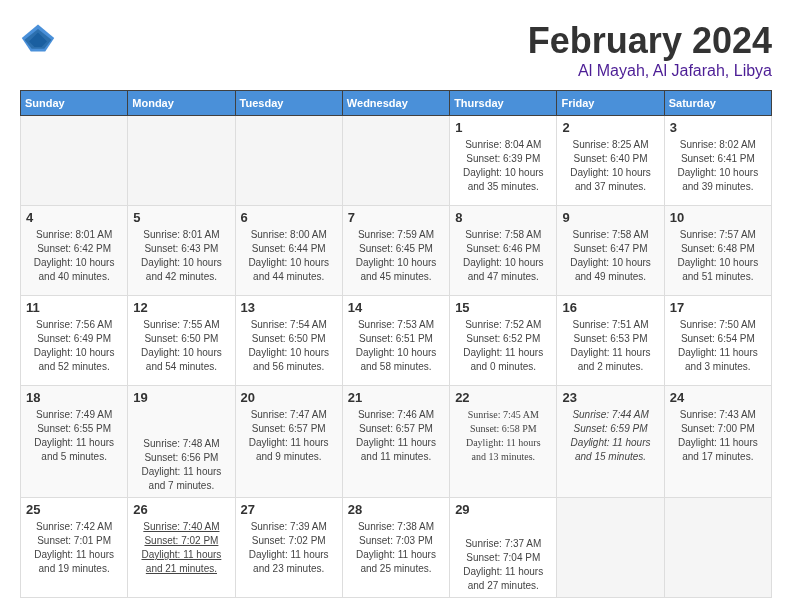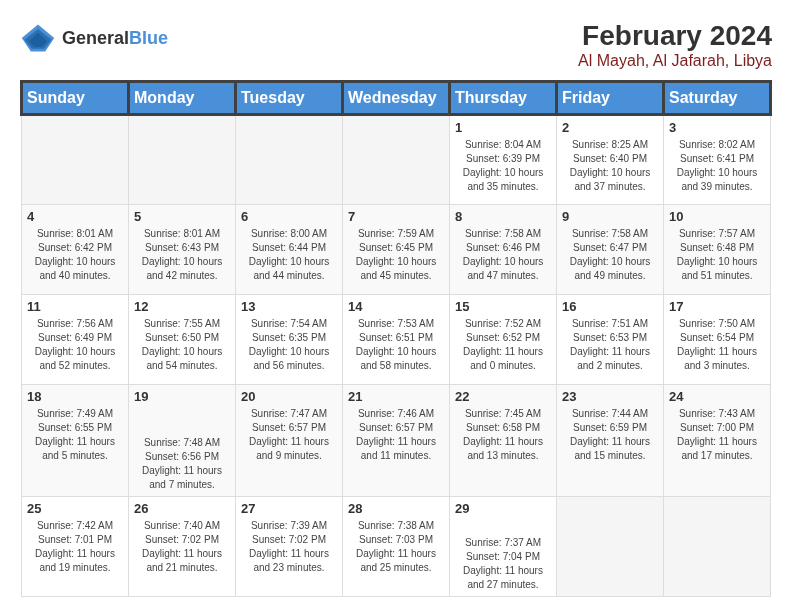--- a/index.html
+++ b/index.html
@@ -32,40 +32,40 @@
       color: #4a90d9;
     }
     .logo-icon {
       width: 36px;
       height: 36px;
     }
     .title-section {
       text-align: right;
     }
     .main-title {
-      font-size: 28px;
+      font-size: 36px;
       font-weight: bold;
       color: #333;
     }
     .subtitle {
       font-size: 16px;
-      color: #7f1d1d;
+      color: #4c1d95;
     }
     .calendar {
       width: 100%;
       border-collapse: collapse;
       font-size: 11px;
     }
     .calendar thead th {
       background-color: #4a90d9;
       color: #fff;
       padding: 6px 4px;
       text-align: left;
-      font-size: 16px;
-      border: 3px solid #404040;
+      font-size: 11px;
+      border: 1px solid #404040;
     }
     .calendar tbody td {
       border: 1px solid #ddd;
       vertical-align: top;
       padding: 4px 5px;
       width: calc(100% / 7);
       height: 90px;
       background: #fff;
     }
     .calendar tbody tr:nth-child(even) td {
@@ -90,23 +90,20 @@
 </head>
 <body>
 
 <div class="header">
   <div class="logo">
     <svg class="logo-icon" viewBox="0 0 40 40" xmlns="http://www.w3.org/2000/svg">
       <polygon points="20,5 38,20 28,35 12,35 2,20" fill="#4a90d9"></polygon>
       <polygon points="20,10 35,22 27,32 13,32 5,22" fill="#2c6fad"></polygon>
       <polygon points="20,14 30,24 24,30 16,30 10,24" fill="#1a5fa0"></polygon>
     </svg>
-    <div>
-      <span class="logo-text-general">General</span><span class="logo-text-blue">Blue</span>
-    </div>
   </div>
   <div class="title-section">
     <div class="main-title">February 2024</div>
     <div class="subtitle">Al Mayah, Al Jafarah, Libya</div>
   </div>
 </div>
 
 <table class="calendar">
   <thead>
     <tr id="header-row">
@@ -209,21 +206,21 @@
         <td>
           <div class="day-number">12</div>
           <div class="day-info" style="white-space: pre-line;">Sunrise: 7:55 AM
 Sunset: 6:50 PM
 Daylight: 10 hours
 and 54 minutes.</div>
         </td>
         <td>
           <div class="day-number">13</div>
           <div class="day-info" style="white-space: pre-line;">Sunrise: 7:54 AM
-Sunset: 6:35 PM
+Sunset: 6:50 PM
 Daylight: 10 hours
 and 56 minutes.</div>
         </td>
         <td>
           <div class="day-number">14</div>
           <div class="day-info" style="white-space: pre-line;">Sunrise: 7:53 AM
 Sunset: 6:51 PM
 Daylight: 10 hours
 and 58 minutes.</div>
         </td>
@@ -273,28 +270,28 @@
         </td>
         <td>
           <div class="day-number">21</div>
           <div class="day-info" style="white-space: pre-line;">Sunrise: 7:46 AM
 Sunset: 6:57 PM
 Daylight: 11 hours
 and 11 minutes.</div>
         </td>
         <td>
           <div class="day-number">22</div>
-          <div class="day-info" style="white-space: pre-line;">Sunrise: 7:45 AM
+          <div class="day-info" style="white-space: pre-line; font-family: Liberation Serif, serif;">Sunrise: 7:45 AM
 Sunset: 6:58 PM
 Daylight: 11 hours
 and 13 minutes.</div>
         </td>
         <td>
           <div class="day-number">23</div>
-          <div class="day-info" style="white-space: pre-line;">Sunrise: 7:44 AM
+          <div class="day-info" style="white-space: pre-line; font-style: italic;">Sunrise: 7:44 AM
 Sunset: 6:59 PM
 Daylight: 11 hours
 and 15 minutes.</div>
         </td>
         <td>
           <div class="day-number">24</div>
           <div class="day-info" style="white-space: pre-line;">Sunrise: 7:43 AM
 Sunset: 7:00 PM
 Daylight: 11 hours
 and 17 minutes.</div>
@@ -303,21 +300,21 @@
       <tr>
         <td>
           <div class="day-number">25</div>
           <div class="day-info" style="white-space: pre-line;">Sunrise: 7:42 AM
 Sunset: 7:01 PM
 Daylight: 11 hours
 and 19 minutes.</div>
         </td>
         <td>
           <div class="day-number">26</div>
-          <div class="day-info" style="white-space: pre-line;">Sunrise: 7:40 AM
+          <div class="day-info" style="white-space: pre-line; text-decoration: underline;">Sunrise: 7:40 AM
 Sunset: 7:02 PM
 Daylight: 11 hours
 and 21 minutes.</div>
         </td>
         <td>
           <div class="day-number">27</div>
           <div class="day-info" style="white-space: pre-line;">Sunrise: 7:39 AM
 Sunset: 7:02 PM
 Daylight: 11 hours
 and 23 minutes.</div>

